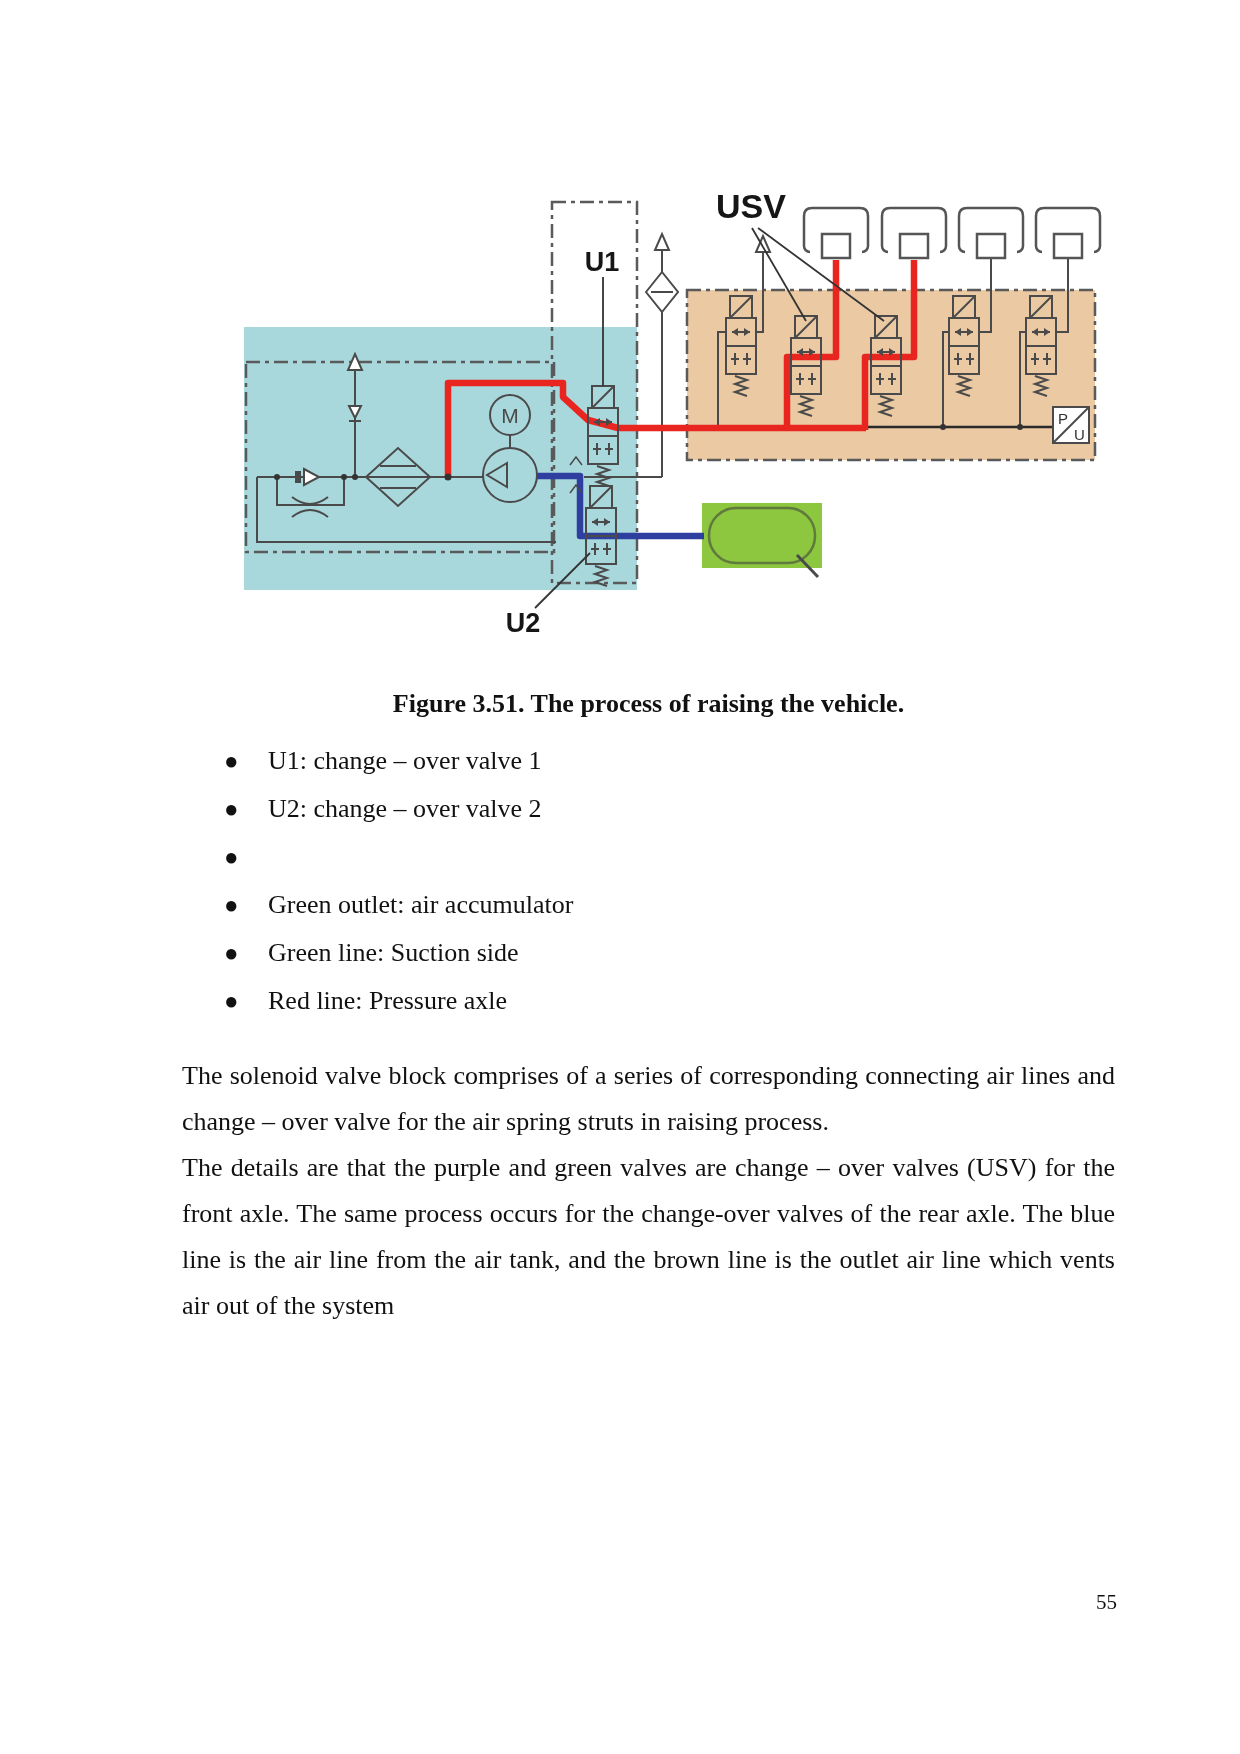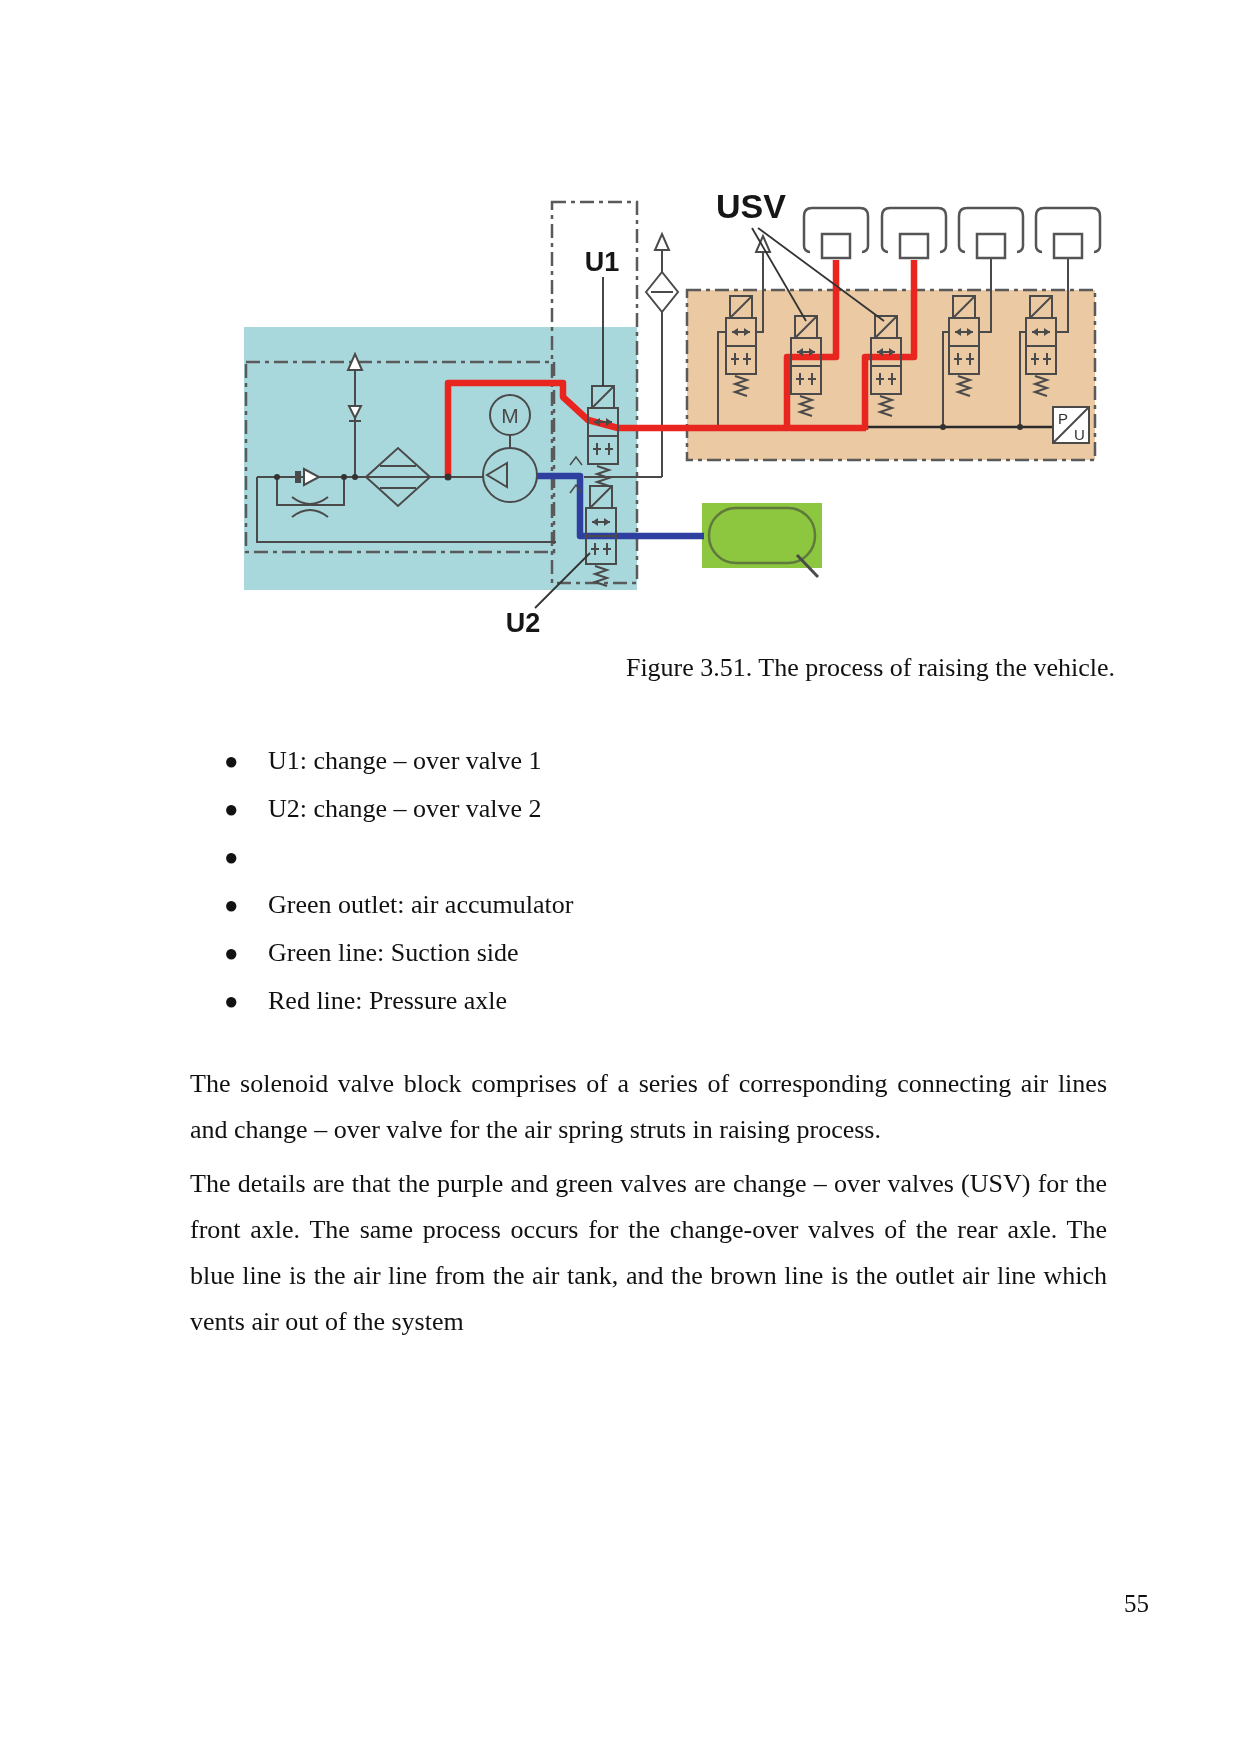--- a/index.html
+++ b/index.html
@@ -1,26 +1,26 @@
 <!DOCTYPE html>
 <html><head>
 <meta charset="utf-8">
 <style>
   html,body{margin:0;padding:0;background:#ffffff;}
   #page{position:relative;width:1240px;height:1754px;background:#ffffff;overflow:hidden;
         font-family:"Liberation Serif", serif;color:#111;}
   #diagram{position:absolute;left:0;top:0;}
-  .caption{position:absolute;left:182px;top:652px;width:933px;text-align:right;
-           font-weight:normal;font-size:26px;line-height:32px;}
+  .caption{position:absolute;left:182px;top:688px;width:933px;text-align:center;
+           font-weight:bold;font-size:26px;line-height:32px;}
   ul.legend{position:absolute;left:224px;top:747px;margin:0;padding:0;list-style:none;width:800px;}
   ul.legend li{display:flex;margin:0 0 20px 0;font-size:26px;line-height:28px;}
   ul.legend .dot{width:44px;flex:0 0 44px;font-size:24px;line-height:28px;}
   .bodytext{position:absolute;left:182px;top:1053px;width:933px;}
-  .bodytext p{margin:8px;font-size:26px;line-height:46px;text-align:justify;}
-  .pagenum{position:absolute;left:1124px;top:1590px;font-size:25px;}
+  .bodytext p{margin:0;font-size:26px;line-height:46px;text-align:justify;}
+  .pagenum{position:absolute;left:1096px;top:1590px;font-size:21px;}
   svg text{font-family:"Liberation Sans", sans-serif;}
 </style>
 </head>
 <body>
 
 <div id="page">
 
   <svg id="diagram" width="1240" height="680" viewBox="0 0 1240 680" xmlns="http://www.w3.org/2000/svg" xmlns:xlink="http://www.w3.org/1999/xlink">
 
     <defs>

